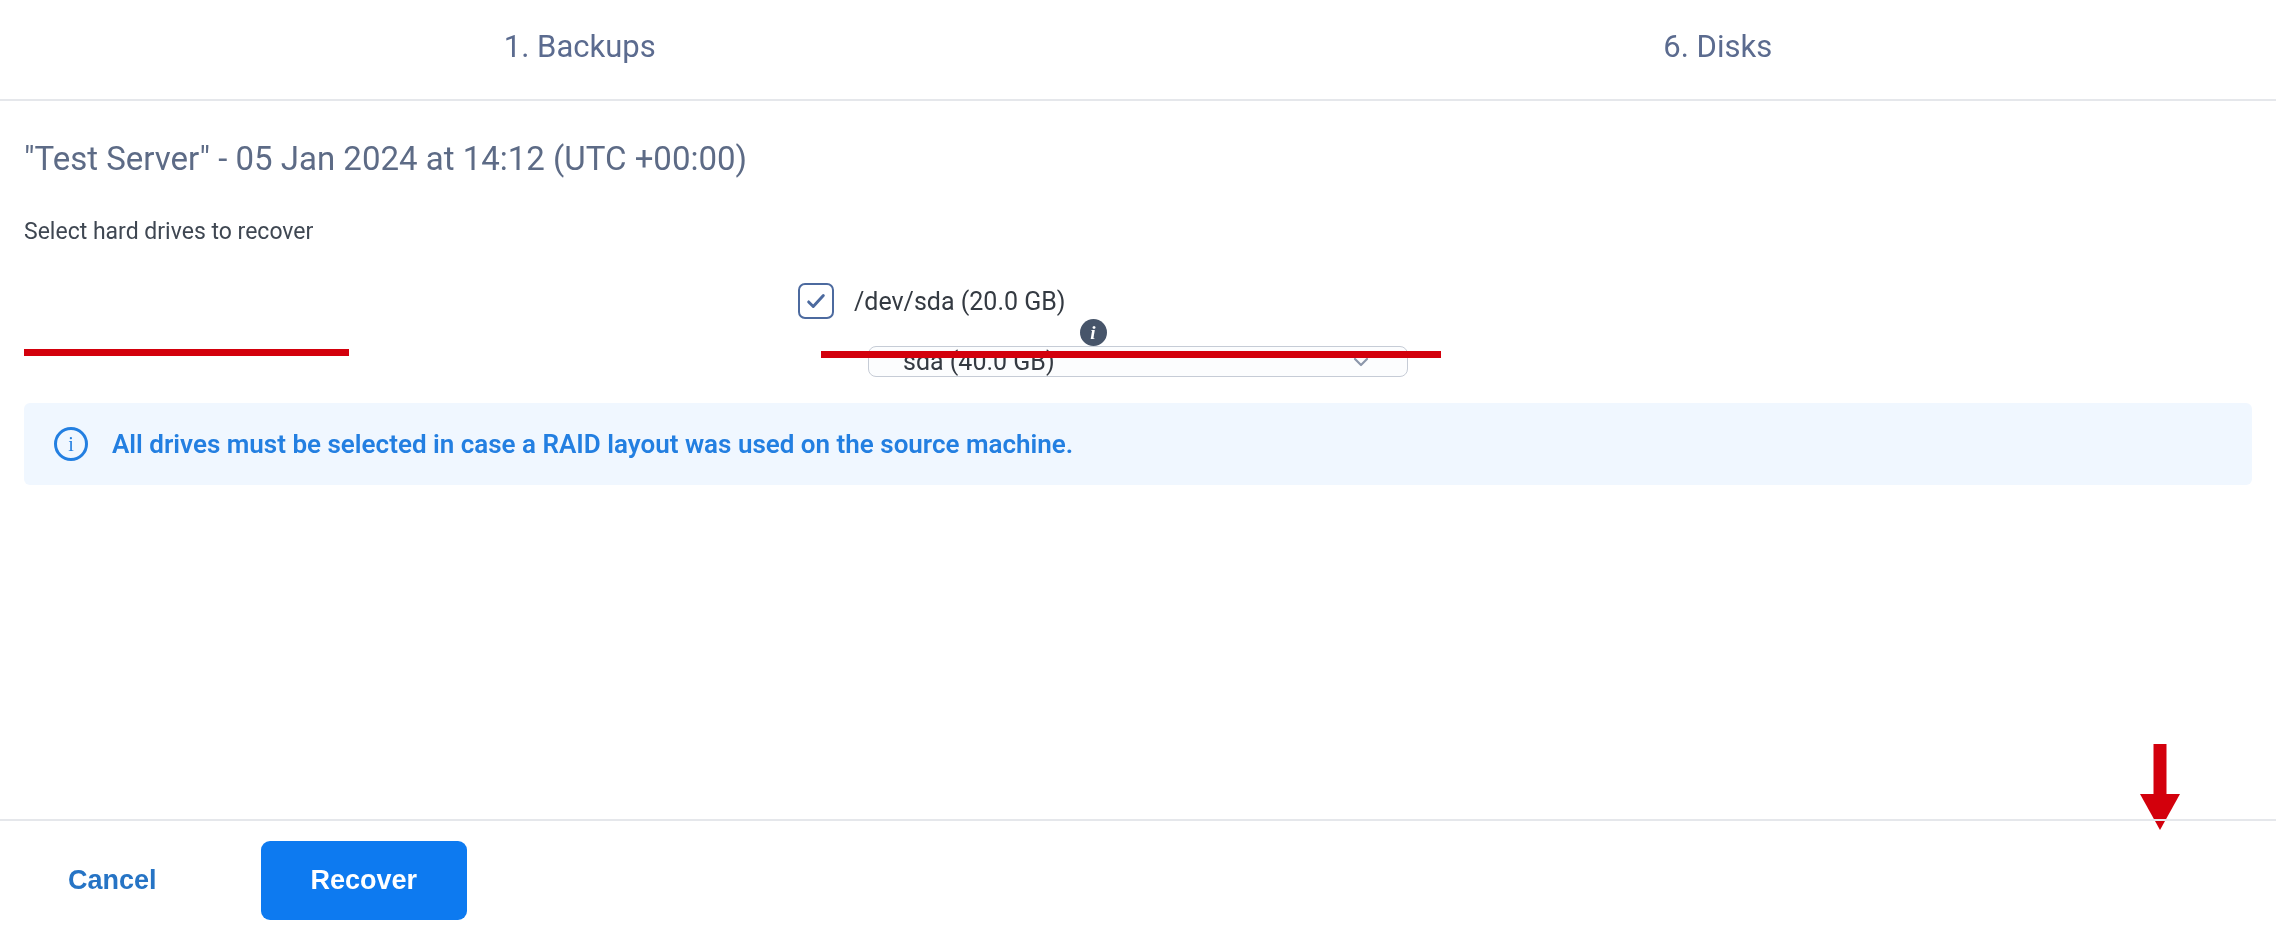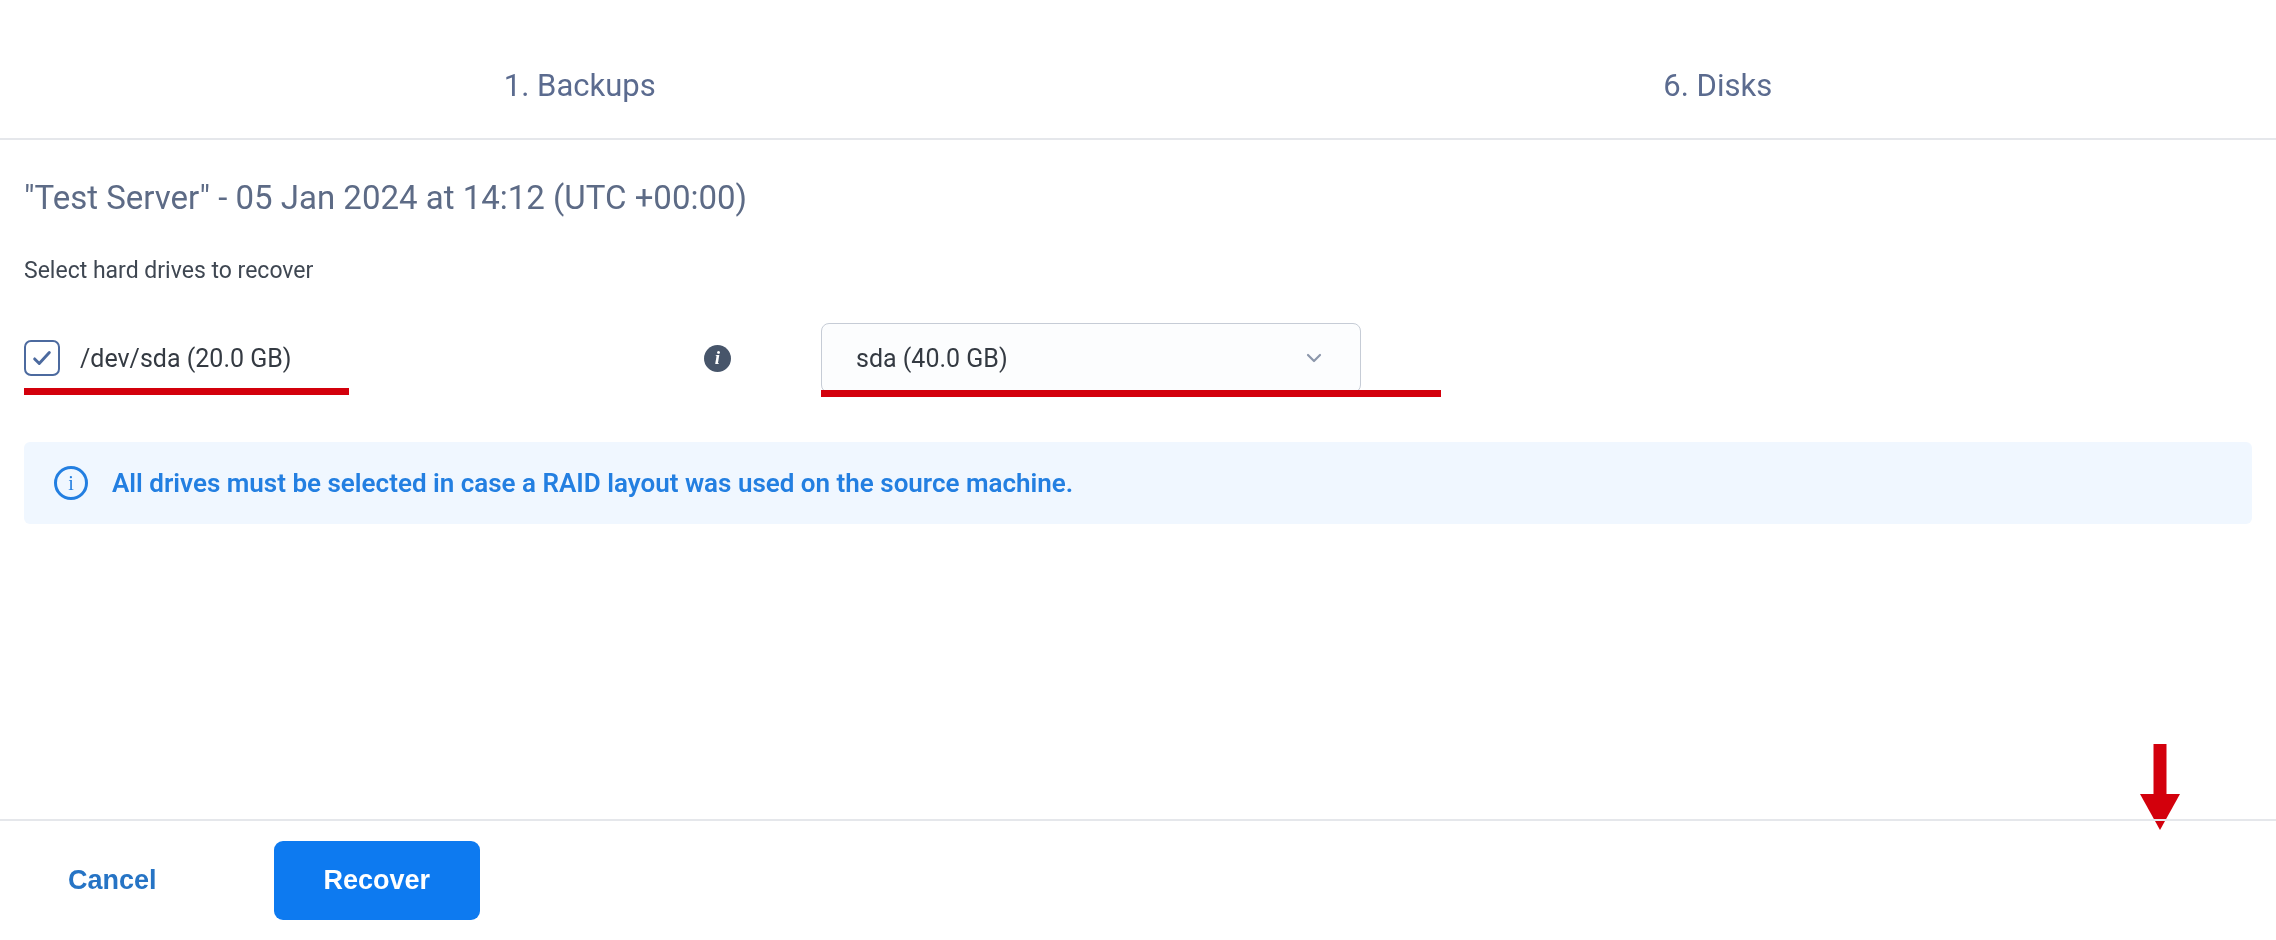--- a/index.html
+++ b/index.html
@@ -28,21 +28,20 @@
     position: relative;
   }
 
   
   .steps {
     display: flex;
     justify-content: space-around;
     align-items: center;
     padding: 28px 0 34px 0;
     border-bottom: 2px solid var(--c-border);
-    margin-top: 39px;
   }
   .step {
     font-size: 31px;
     color: var(--c-text-step);
     font-weight: 400;
   }
 
   
   .content {
     padding: 38px 24px 0 24px;
@@ -59,20 +58,21 @@
     margin-bottom: 38px;
   }
 
   
   .drive-row {
     display: flex;
     align-items: center;
     gap: 0;
     position: relative;
     height: 72px;
+    flex-direction: column;
   }
   .drive-left {
     display: flex;
     align-items: center;
     gap: 20px;
     width: 680px;
     position: relative;
   }
   .checkbox {
     width: 36px;
@@ -174,21 +174,21 @@
   .btn {
     font-size: 27px;
     font-weight: 600;
     border-radius: 9px;
     padding: 24px 44px;
     cursor: pointer;
     border: none;
     background: transparent;
   }
   .btn-cancel { color: var(--c-blue-dark); }
-  .btn-recover { background: var(--c-blue); color: #fff; padding: 24px 50px; margin-left: 13px; }
+  .btn-recover { background: var(--c-blue); color: #fff; padding: 24px 50px; }
 
   
   .annot-arrow {
     position: absolute;
     right: 92px;
     bottom: 108px;
     width: 48px;
     height: 90px;
     pointer-events: none;
   }

